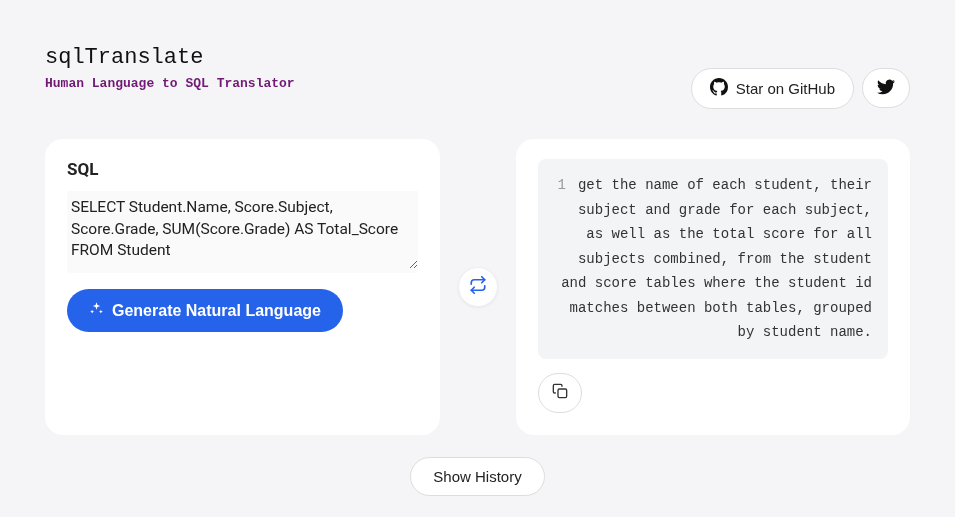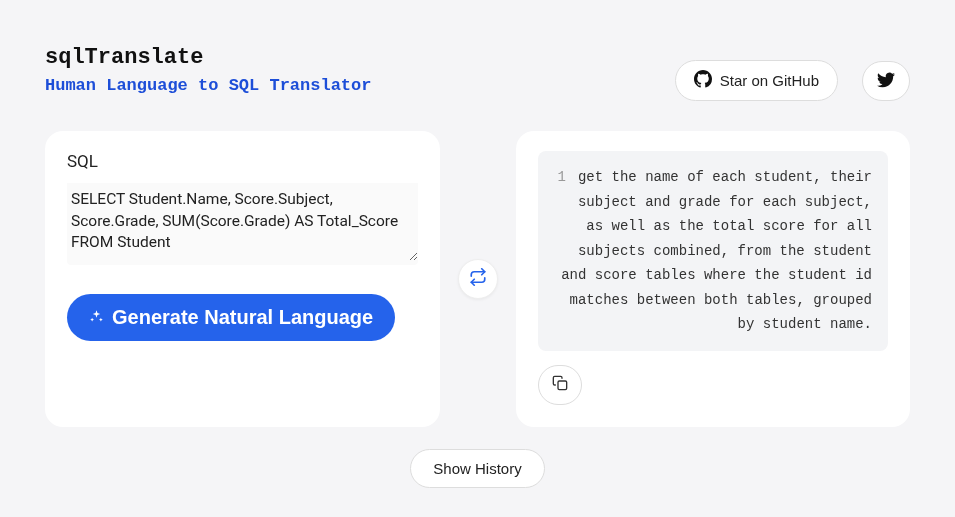--- a/index.html
+++ b/index.html
@@ -15,36 +15,36 @@
     }
     .header {
       display: flex;
       justify-content: space-between;
       align-items: flex-start;
       margin-bottom: 30px;
     }
     .title-block { }
     .logo {
       font-family: 'Courier New', Courier, monospace;
-      font-weight: 700;
+      font-weight: 400;
       font-size: 22px;
       color: #111;
       margin-bottom: 6px;
     }
     .subtitle {
       font-family: 'Courier New', Courier, monospace;
-      font-size: 17px;
-      color: #1d4ed8;
+      font-size: 13px;
+      color: #701a75;
       font-weight: 600;
     }
     .header-buttons {
       display: flex;
-      gap: 24px;
-      align-items: flex-end;
-      margin-top: 15px;
+      gap: 8px;
+      align-items: flex-start;
+      margin-top: 23px;
     }
     .pill-btn {
       display: inline-flex;
       align-items: center;
       gap: 8px;
       background: #fff;
       border: 1px solid #ddd;
       border-radius: 999px;
       padding: 9px 18px;
       font-size: 15px;
@@ -72,21 +72,21 @@
       border-radius: 18px;
       padding: 20px 22px 22px 22px;
       flex: 1;
       min-height: 290px;
       position: relative;
     }
     .card-title {
       font-size: 17px;
       color: #222;
       margin-bottom: 12px;
-      font-weight: 400;
+      font-weight: 700;
     }
     .sql-input-wrap {
       background: #fafafa;
       border: none;
       border-radius: 4px;
       padding: 0;
       position: relative;
     }
     .sql-textarea {
       width: 100%;
@@ -103,24 +103,24 @@
     }
     .generate-btn {
       display: inline-flex;
       align-items: center;
       gap: 8px;
       background: #2563eb;
       color: #fff;
       border: none;
       border-radius: 999px;
       padding: 12px 22px;
-      font-size: 20px;
+      font-size: 16px;
       font-weight: 600;
       cursor: pointer;
-      margin-top: 29px;
+      margin-top: 16px;
     }
     .swap-col {
       display: flex;
       align-items: center;
       justify-content: center;
       width: 40px;
     }
     .swap-btn {
       width: 40px;
       height: 40px;

